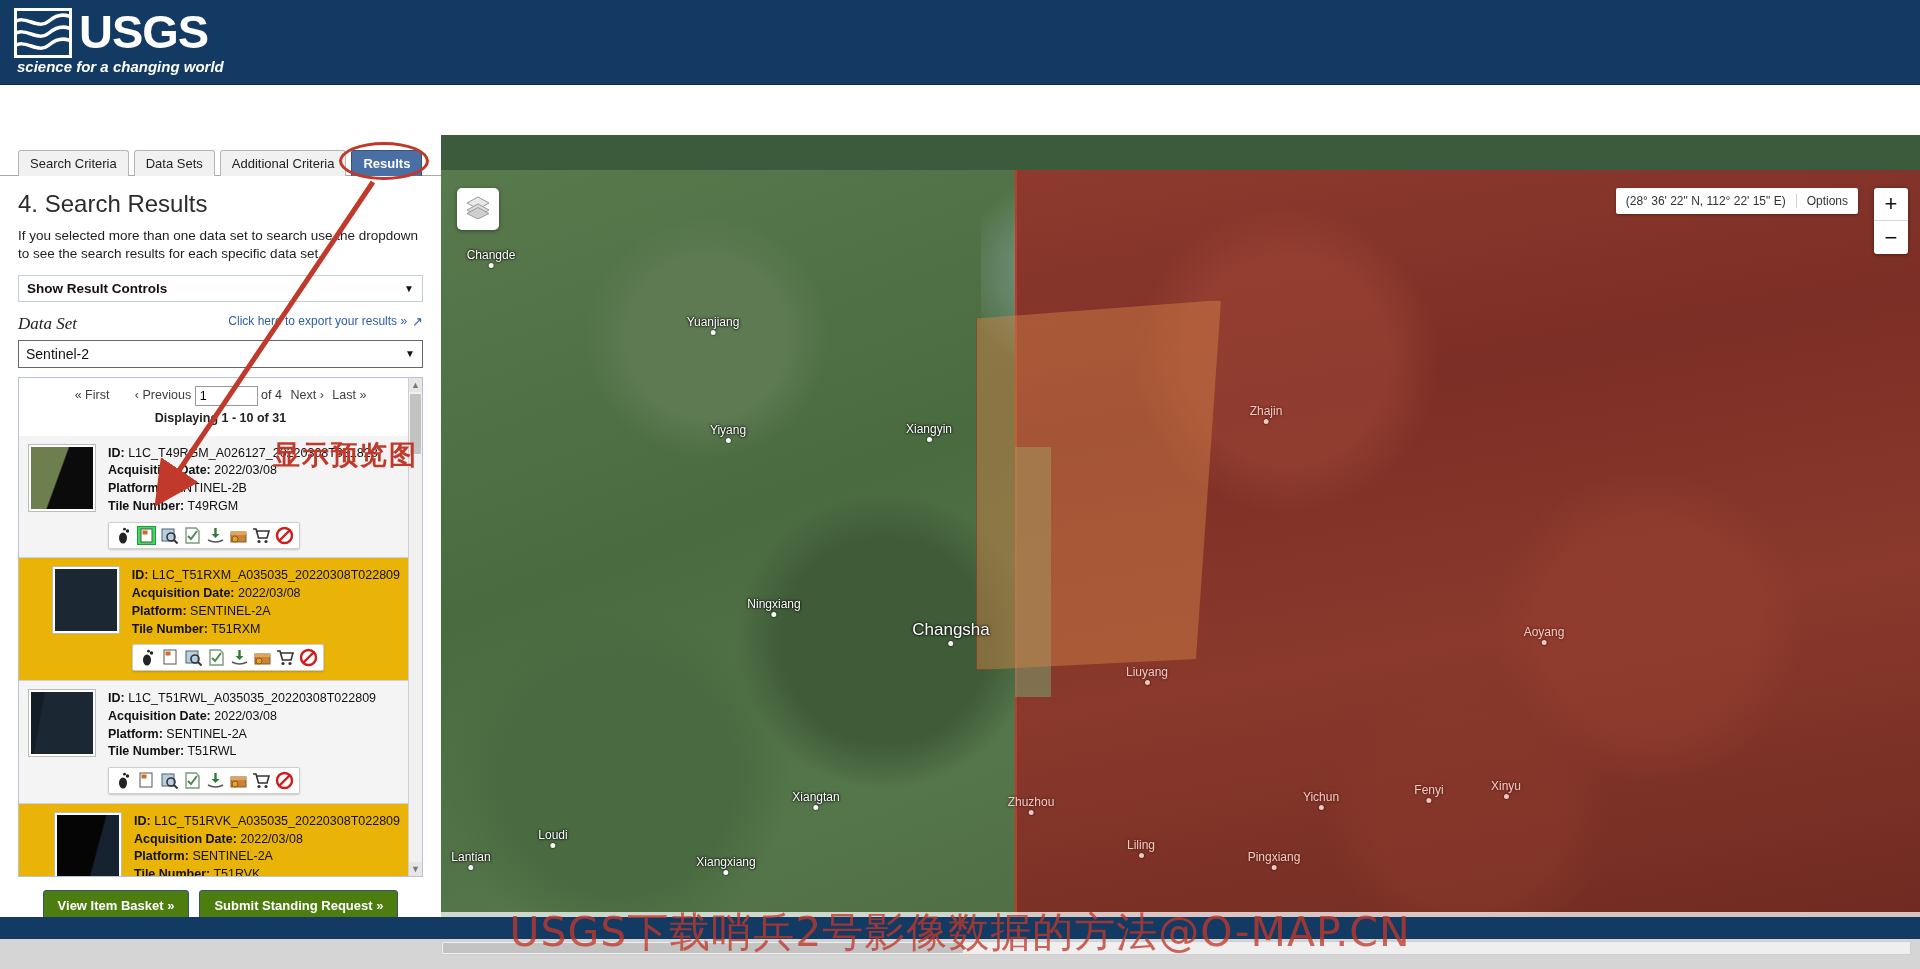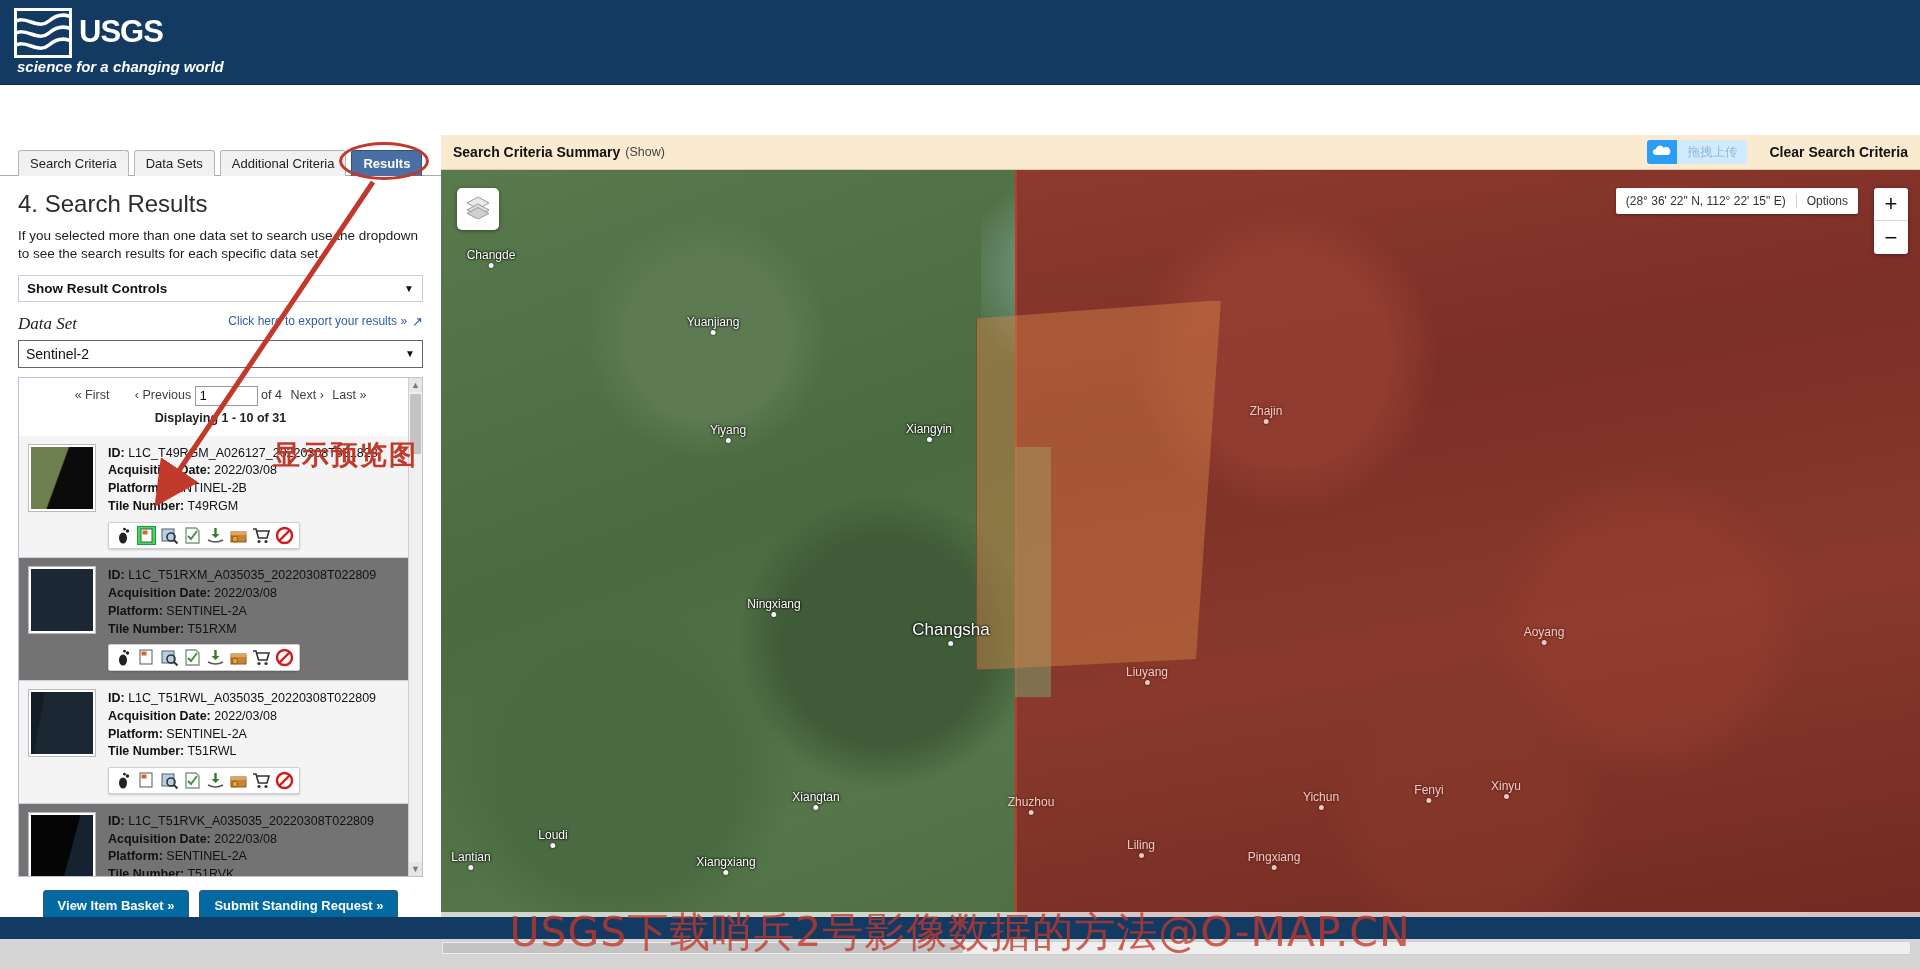--- a/index.html
+++ b/index.html
@@ -13,21 +13,21 @@
   
   .usgs-banner {
     position: absolute; left: 0; top: 0; width: 1920px; height: 85px;
     background: #123a63;
     border-bottom: 1px solid #0d2c4c;
   }
   .usgs-logo { position: absolute; left: 14px; top: 8px; display: flex; align-items: flex-start; }
   .usgs-wave { width: 58px; height: 50px; border: 3px solid #fff; position: relative; overflow: hidden; background: #123a63; }
   .usgs-wave svg { position: absolute; left: -2px; top: -2px; }
   .usgs-word {
-    color: #fff; font-size: 31px; font-weight: bold; letter-spacing: -1px;
+    color: #fff; font-size: 47px; font-weight: bold; letter-spacing: -1px;
     line-height: 47px; margin-left: 7px; font-family: "Liberation Sans", sans-serif;
   }
   .usgs-tag {
     position: absolute; left: 17px; top: 58px; color: #fff;
     font-size: 15px; font-style: italic; font-weight: bold;
     font-family: "Liberation Sans", sans-serif;
   }
 
   
   .topnav {
@@ -80,37 +80,37 @@
   }
   .pager { text-align: center; font-size: 12.5px; padding-top: 8px; color: #333; }
   .pager a { color: #404040; text-decoration: none; cursor: pointer; text-align: center; }
   .pager .pinput { width: 63px; height: 20px; border: 1px solid #9a9a9a; font-size: 12.5px;
                    padding: 0 4px; vertical-align: middle; font-family: "Liberation Sans", sans-serif; }
   .displaying { text-align: center; font-size: 12.5px; font-weight: bold; color: #222; margin-top: 5px; padding-bottom: 6px; }
 
   .res-list { position: absolute; left: 0; right: 14px; top: 58px; bottom: 0; overflow: hidden; }
   .res-item { display: flex; padding: 9px 8px 7px 10px; border-bottom: 1px solid #c8d2e2; }
   .res-item.odd { background: #f4f4f4; }
-  .res-item.even { background: #737373; }
+  .res-item.even { background: #eab308; justify-content: flex-end; }
   .thumb { width: 66px; height: 66px; border: 2px solid #fff; outline: 1px solid #bbb; flex: none; }
   .res-meta { margin-left: 13px; font-size: 12.5px; color: #111; line-height: 1.42; }
   .res-meta b { font-weight: bold; }
   .icon-bar {
     margin-top: 6px; display: inline-flex; gap: 4px; background: #fff;
     border: 1px solid #cfcfcf; border-radius: 2px; padding: 3px 5px; box-shadow: 0 1px 2px rgba(0,0,0,.18);
   }
   .ibtn { width: 19px; height: 19px; display: inline-block; position: relative; cursor: pointer; }
 
   .scrollbar-v { position: absolute; right: 0; top: 0; width: 14px; height: 100%; background: #f0f0f0; border-left: 1px solid #cfcfcf; }
   .sb-arrow { height: 14px; text-align: center; font-size: 9px; color: #777; line-height: 14px; background: #e6e6e6; }
   .sb-thumb { position: absolute; left: 1px; width: 11px; top: 16px; height: 60px; background: #c3c3c3; border-radius: 1px; }
 
   .bottom-btns { margin-top: 13px; display: flex; gap: 10px; justify-content: center; }
   .btn-blue {
-    background: #0369a1; color: #fff; font-size: 13px; font-weight: bold;
+    background: #4d7c0f; color: #fff; font-size: 13px; font-weight: bold;
     border: 1px solid #38537a; border-radius: 3px; padding: 7px 14px; cursor: pointer;
   }
 
   
   .maparea { position: absolute; left: 441px; top: 135px; width: 1479px; height: 834px; background: #3c5a3c; }
   .critbar {
     position: absolute; left: 0; top: 0; width: 1479px; height: 35px; background: #faebd0;
     border-bottom: 1px solid #d9c9ab; display: flex; align-items: center; padding: 0 12px;
   }
   .critbar .t1 { font-size: 14px; font-weight: bold; color: #111; }
@@ -457,35 +457,20 @@
 
       <div class="bottom-btns">
         <button class="btn-blue">View Item Basket »</button>
         <button class="btn-blue">Submit Standing Request »</button>
       </div>
     </div>
   </div>
 
   <div class="maparea">
 
-    <div class="critbar">
-      <span class="t1">Search Criteria Summary</span>
-      <span class="t2">(Show)</span>
-      <div class="crit-right">
-        <div class="baidu-up">
-          <div class="baidu-ico">
-            <svg width="18" height="14" viewBox="0 0 18 14">
-                <path d="M3 10 a3 3 0 0 1 0-6 a4 4 0 0 1 7.5-1.2 A3.2 3.2 0 0 1 15.5 10 Z" fill="#fff"></path>
-              </svg>
-          </div>
-          <div class="baidu-txt">拖拽上传</div>
-        </div>
-        <span class="clear-crit">Clear Search Criteria</span>
-      </div>
-    </div>
 
     <div class="mapcanvas">
       <div class="map-green"></div>
       <div class="map-lake"></div>
       <div class="map-red"></div>
       <div class="red-edge"></div>
       <div class="tile-green"></div>
       <div class="footprint"></div>
 
       <div class="city" style="left:50px;top:78px;">

